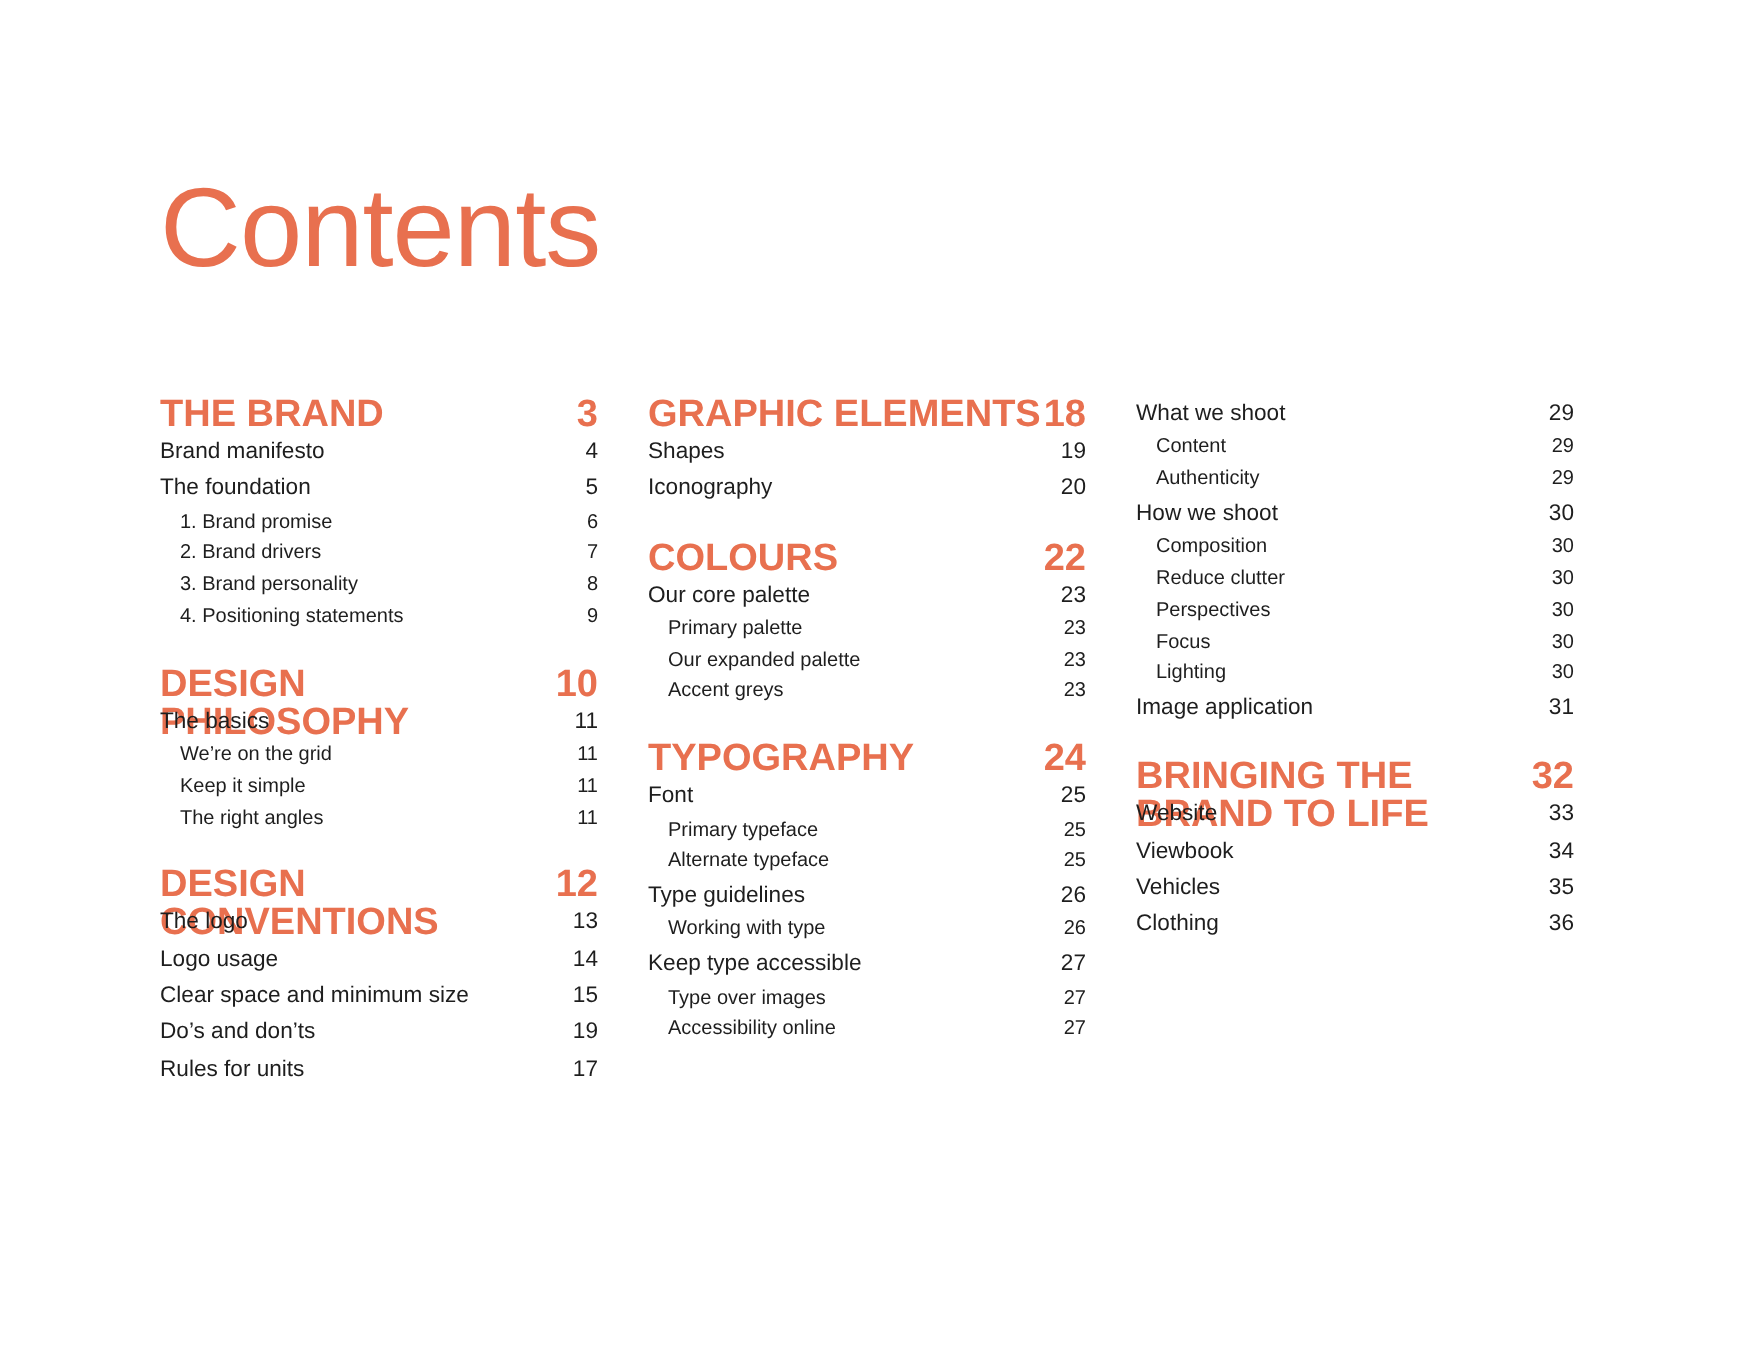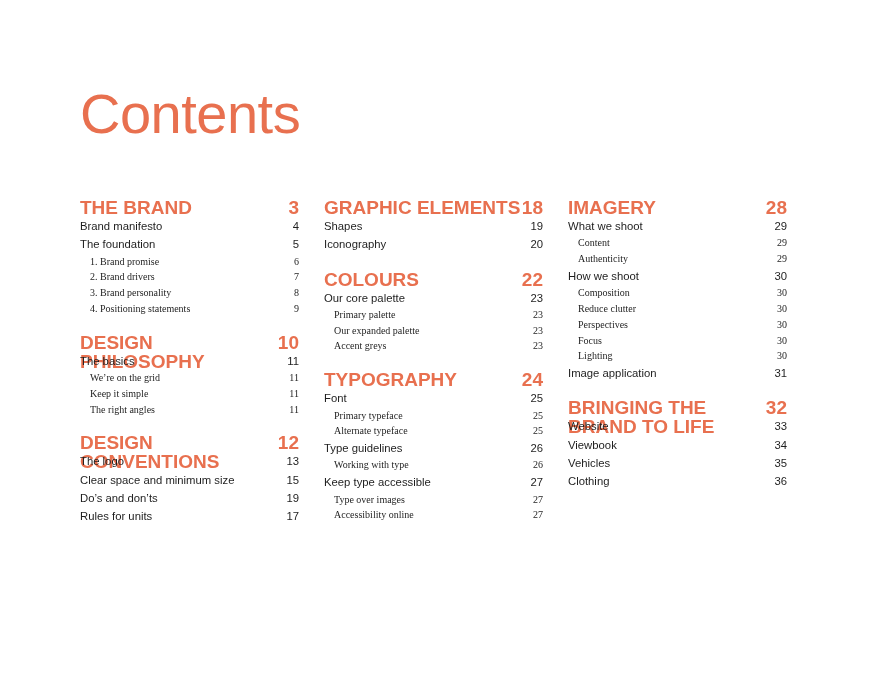--- a/index.html
+++ b/index.html
@@ -8,21 +8,21 @@
     .title { position: absolute; left: 80px; top: 82px; margin: 0;
       font-size: 56px; font-weight: 400; color: #E8704F; letter-spacing: -0.5px; line-height: 64px; }
     .col { position: absolute; top: 198px; width: 219px; }
     .col.c1 { left: 80px; }
     .col.c2 { left: 324px; }
     .col.c3 { left: 568px; }
     .section { margin-bottom: 16px; }
     .row { display: flex; justify-content: space-between; align-items: baseline; }
     .row.head { color: #E8704F; font-weight: 700; font-size: 19px; height: 19px; line-height: 19px; }
     .row.l1 { font-size: 11.3px; height: 18.3px; line-height: 18.3px; color: #1e1e1e; }
-    .row.l2 { font-size: 10px; height: 15.8px; line-height: 15.8px; color: #1e1e1e; padding-left: 10px; font-family: Liberation Serif, serif; }
+    .row.l2 { font-size: 10px; height: 15.8px; line-height: 15.8px; color: #1e1e1e; padding-left: 10px; }
     .row .num { text-align: right; }
   </style>
 </head>
 <body>
 
 <h1 class="title">Contents</h1>
 
 <div class="col c1">
     <div class="section">
       <div class="row head">
@@ -79,20 +79,24 @@
     <div class="section">
       <div class="row head">
         <span>DESIGN CONVENTIONS</span>
         <span class="num">12</span>
       </div>
       <div class="row l1">
         <span>The logo</span>
         <span class="num">13</span>
       </div>
       <div class="row l1">
+        <span>Logo usage</span>
+        <span class="num">14</span>
+      </div>
+      <div class="row l1">
         <span>Clear space and minimum size</span>
         <span class="num">15</span>
       </div>
       <div class="row l1">
         <span>Do’s and don’ts</span>
         <span class="num">19</span>
       </div>
       <div class="row l1">
         <span>Rules for units</span>
         <span class="num">17</span>
@@ -170,24 +174,20 @@
         <span class="num">27</span>
       </div>
       <div class="row l2">
         <span>Accessibility online</span>
         <span class="num">27</span>
       </div>
     </div>
   </div>
 <div class="col c3">
     <div class="section">
-      <div class="row head">
-        <span>IMAGERY</span>
-        <span class="num">28</span>
-      </div>
       <div class="row l1">
         <span>What we shoot</span>
         <span class="num">29</span>
       </div>
       <div class="row l2">
         <span>Content</span>
         <span class="num">29</span>
       </div>
       <div class="row l2">
         <span>Authenticity</span>

